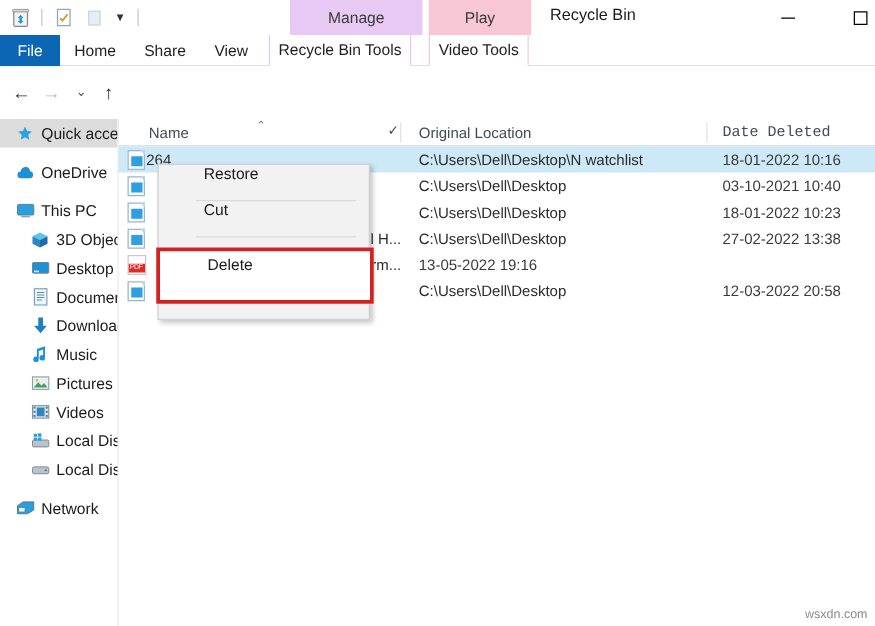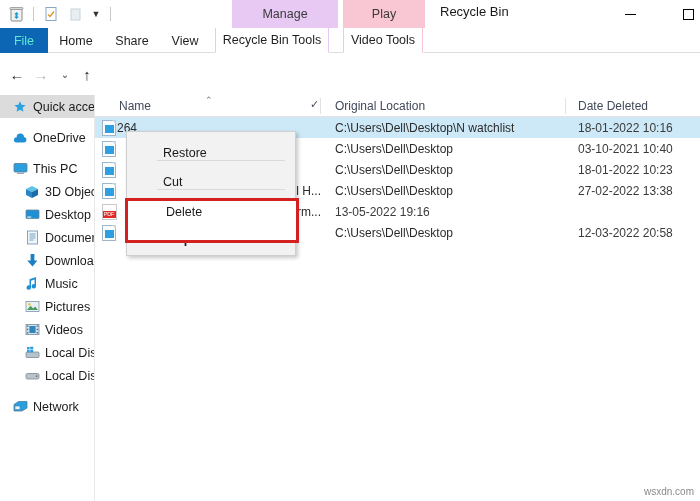--- a/index.html
+++ b/index.html
@@ -48,21 +48,21 @@
   
   .tabstrip {
     position: absolute; left: 0; top: 28px; width: 700px; height: 25px;
     background: #ffffff; border-bottom: 1px solid #dededd;
   }
   .tab {
     position: absolute; top: 0; height: 25px;
     display: flex; align-items: center; justify-content: center;
     font-size: 12.5px; color: #1f1f1f; white-space: nowrap;
   }
-  .tab-file { left: 0; width: 48px; background: #0c66b3; color: #5eead4; }
+  .tab-file { left: 0; width: 48px; background: #0c66b3; color: #ffffff; }
   .tab-home { left: 48px; width: 56px; }
   .tab-share { left: 104px; width: 56px; }
   .tab-view { left: 160px; width: 50px; }
   .tab-rbt {
     left: 215px; width: 114px;
     border-left: 1px solid #e7c9f3; border-right: 1px solid #e7c9f3;
     border-bottom: 1px solid #fff;
   }
   .tab-vt {
     left: 343px; width: 80px;
@@ -116,21 +116,21 @@
     position: absolute; left: 95px; top: 95px; width: 605px; height: 22px;
     background: #fff; border-bottom: 1px solid #e2e2e2;
   }
   .col {
     position: absolute; top: 0; height: 22px; display: flex; align-items: center;
     font-size: 12px; color: #41495a; padding-left: 8px;
   }
   .col-sep { position: absolute; top: 3px; width: 1px; height: 16px; background: #e2e2e2; }
   .col-name { left: 0; width: 218px; padding-left: 24px; }
   .col-loc  { left: 232px; width: 240px; }
-  .col-date { left: 475px; width: 130px; }
+  .col-date { left: 475px; width: 130px; font-family: Liberation Mono, monospace; }
   .sort-caret {
     position: absolute; left: 110px; top: 0px; font-size: 9px; color: #6b7280;
   }
   .col-check { position: absolute; left: 215px; top: 3px; font-size: 11px; color: #41495a; }
 
   
   .sidebar {
     position: absolute; left: 0; top: 95px; width: 95px; height: 406px;
     background: #fff; border-right: 1px solid #e8e8e8;
     overflow: hidden;
@@ -188,21 +188,21 @@
   }
 
   
   .ctxmenu {
     position: absolute; left: 126px; top: 131px; width: 170px; height: 125px;
     background: #f2f2f2; border: 1px solid #cfcfcf;
     box-shadow: 2px 2px 4px rgba(0,0,0,0.22);
     z-index: 40;
   }
   .mi {
-    position: relative; height: 28px; display: flex; align-items: flex-end;
+    position: relative; height: 28px; display: flex; align-items: flex-start;
     padding-left: 36px; font-size: 12.5px; color: #1a1a1a;
   }
   .mi.bold { font-weight: bold; }
   .msep { height: 1px; background: #dadada; margin: 0 10px 0 30px; }
   .redbox {
     position: absolute; left: -2px; top: 66px; width: 174px; height: 45px;
     border: 3px solid #d32020; background: #ffffff; z-index: 41;
   }
   .redbox-label {
     position: absolute; left: 38px; top: 4px;

